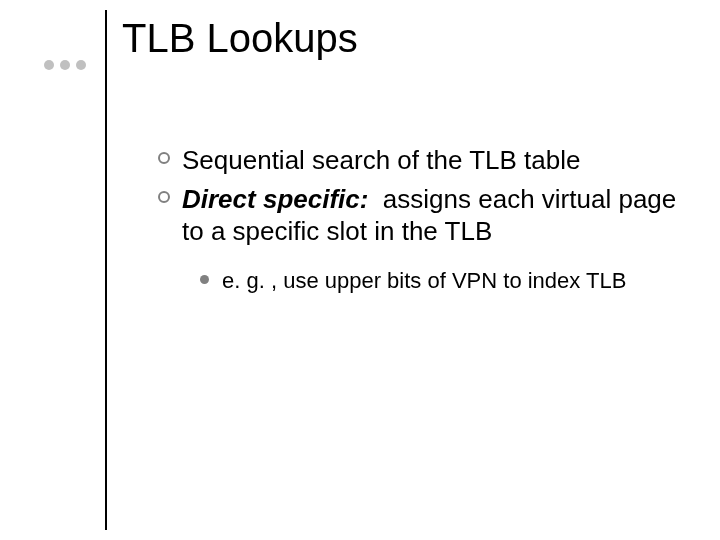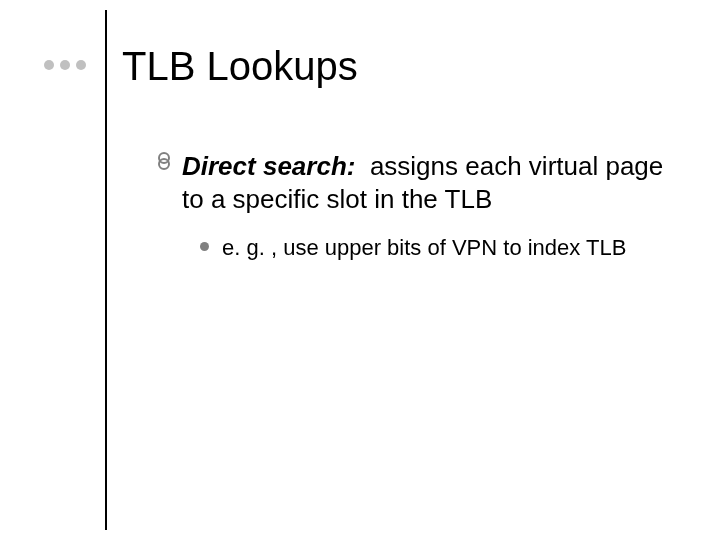--- a/index.html
+++ b/index.html
@@ -35,21 +35,21 @@
     position: absolute;
     left: 105px;
     top: 10px;
     width: 0;
     height: 520px;
     border-left: 2px solid #000;
   }
   .title {
     position: absolute;
     left: 122px;
-    top: 44px;
+    top: 16px;
     font-size: 40px;
     font-weight: 400;
     color: #000;
     letter-spacing: 0px;
   }
   .body {
     position: absolute;
     left: 158px;
     top: 144px;
     width: 520px;
@@ -106,25 +106,26 @@
   </div>
 
   <div class="vline"></div>
 
   <div class="title">TLB Lookups</div>
 
   <div class="body">
 
     <div class="l1">
       <span class="l1-mark"></span>
+      <span>Sequential search of the TLB table</span>
     </div>
 
     <div class="l1">
       <span class="l1-mark"></span>
-      <span class="bi">Direct search:</span><span>&nbsp;&nbsp;</span><span>assigns each virtual page to a specific slot in the TLB</span>
+      <span class="bi">Direct specific:</span><span>&nbsp;&nbsp;</span><span>assigns each virtual page to a specific slot in the TLB</span>
     </div>
 
     <div class="l2">
       <span class="l2-mark"></span>
       <span>e. g. , use upper bits of VPN to index TLB</span>
     </div>
 
   </div>
 
 </div>

